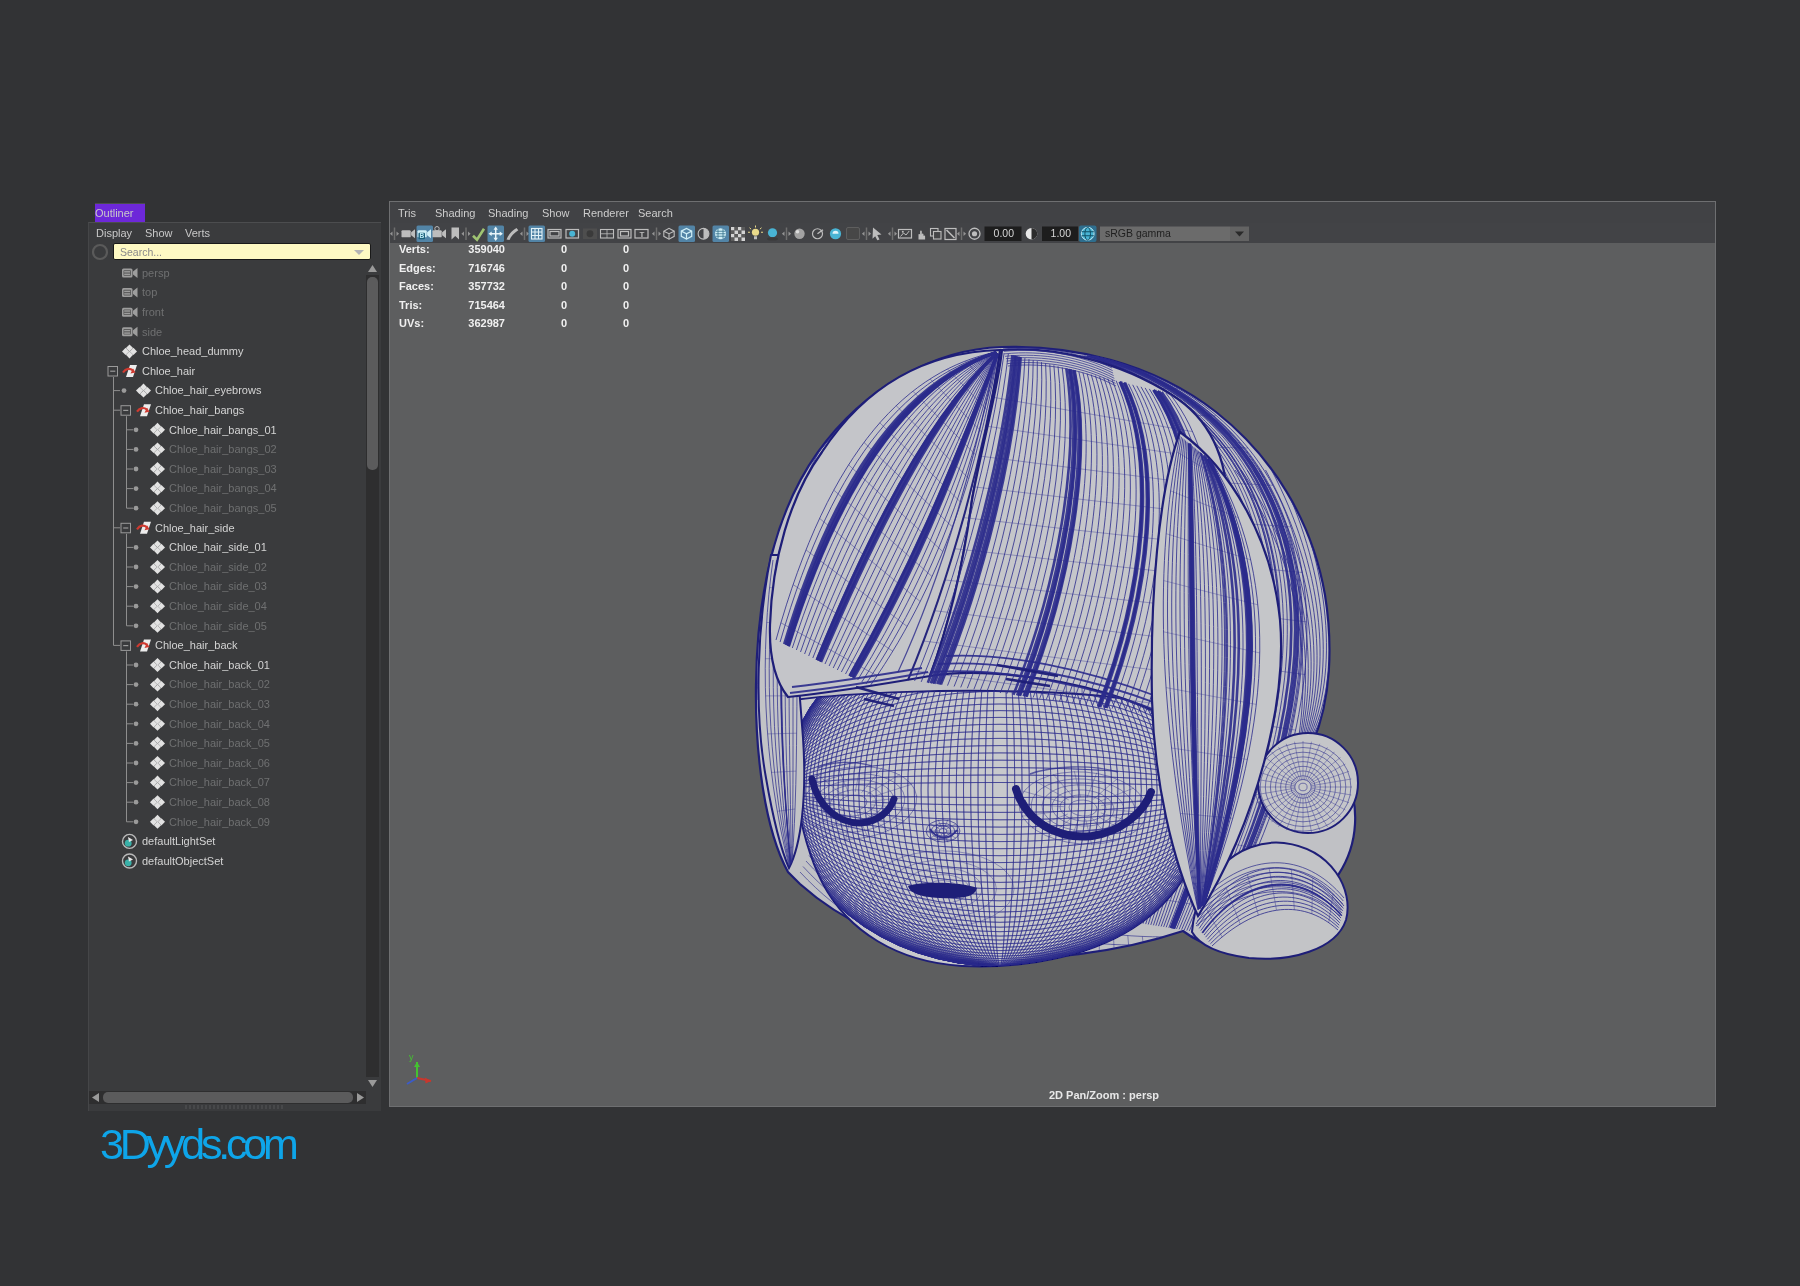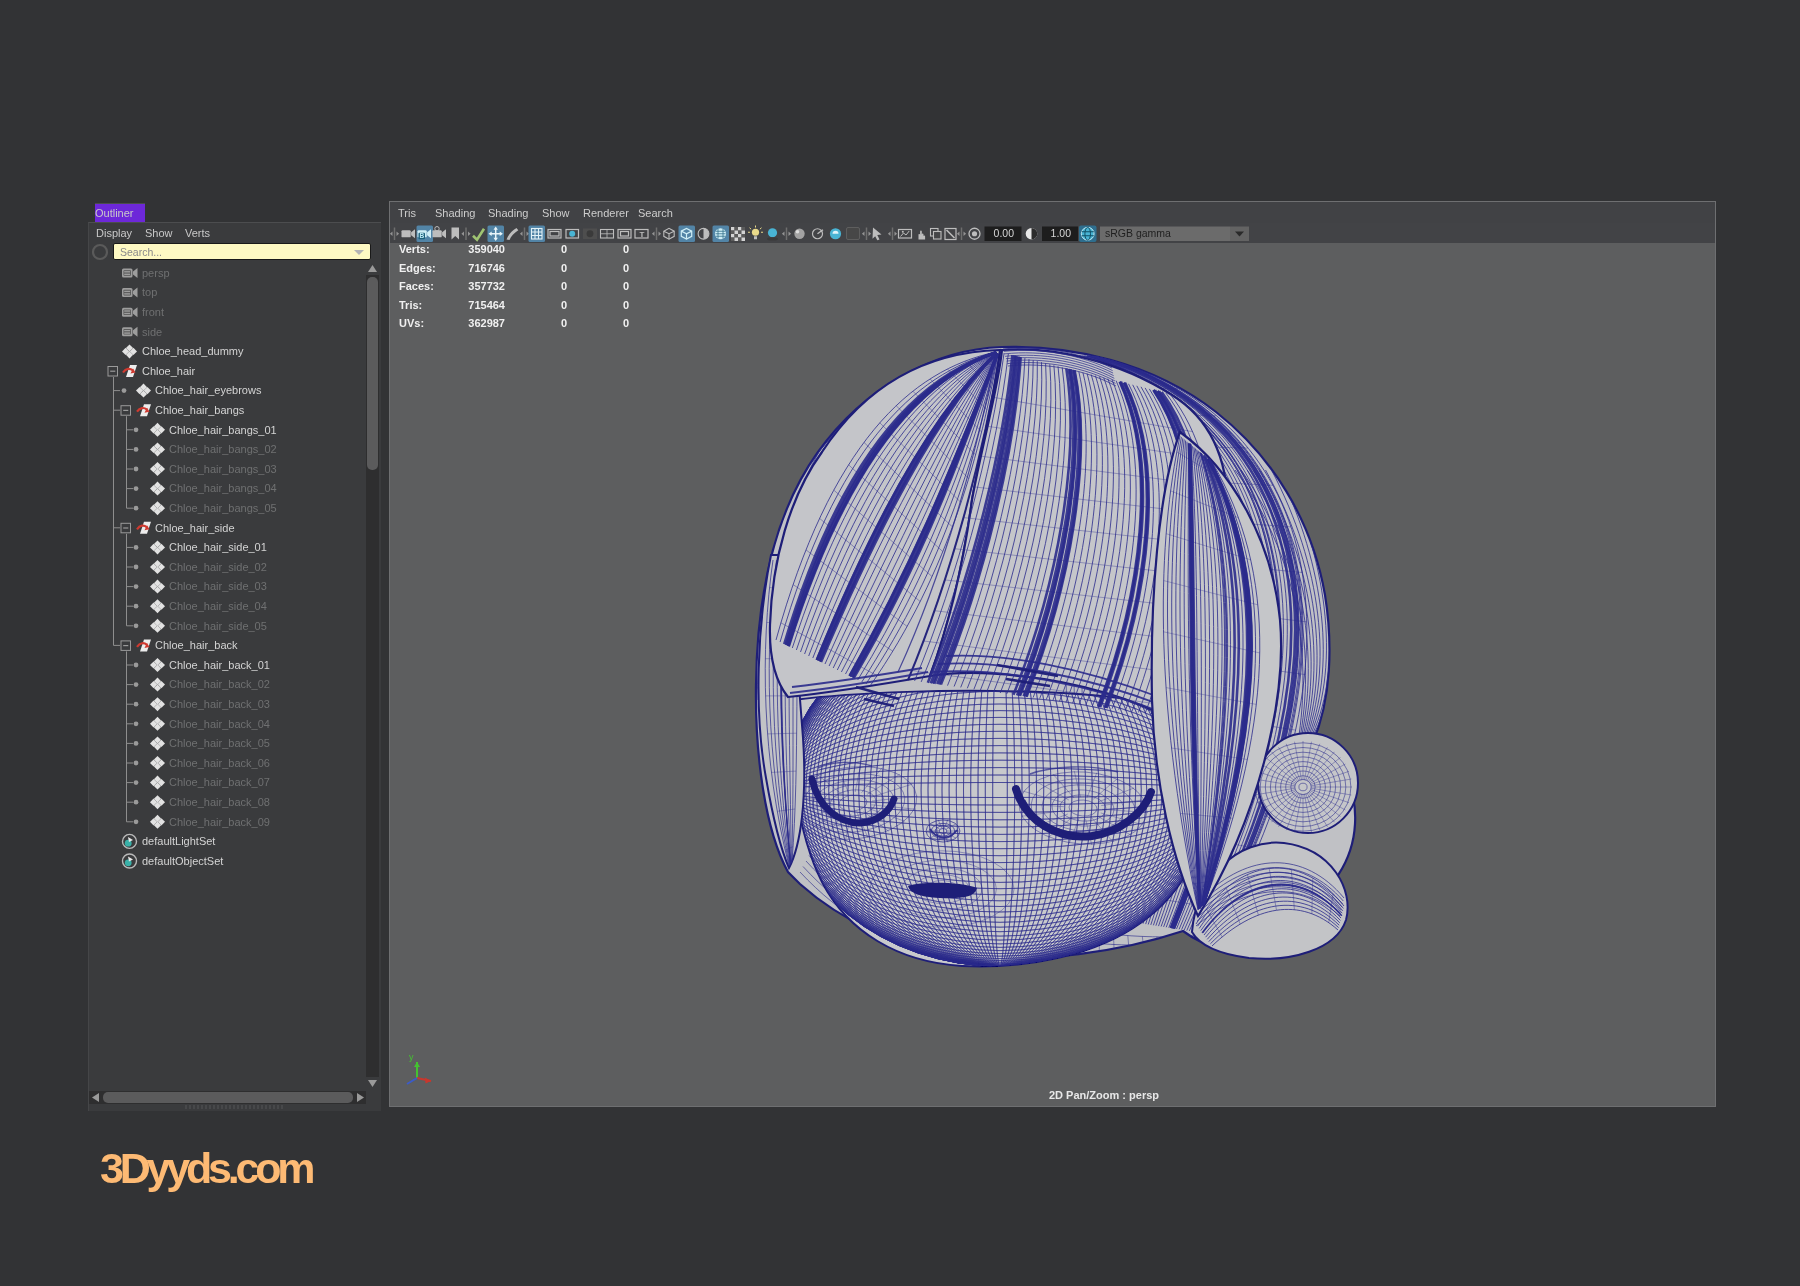--- a/index.html
+++ b/index.html
@@ -6,21 +6,21 @@
 #outliner{left:88px;top:222px;width:292px;height:888px;background:#3a3b3d;border-top:1px solid #4c4d4f;border-left:1px solid #454648;}
 #otab{left:95px;top:203px;width:50px;height:19px;background:#6d28d9;color:#c9c9c9;font-size:11px;line-height:19px;border-top:1px solid #4c4d4f;}
 #omenu{left:0px;top:222px;width:380px;height:20px;color:#c9c9c9;font-size:11px;}
 #omenu span{position:absolute;top:5px;}
 #osearch{left:113px;top:243px;width:258px;height:17px;background:#fef9c3;border:1px solid #191919;border-radius:2px;color:#8a8a8a;font-size:10.5px;line-height:16px;padding-left:6px;box-sizing:border-box;}
 #vp{left:389px;top:201px;width:1327px;height:906px;background:#5d5e5f;border:1px solid #6e6f71;box-sizing:border-box;}
 #vmenu{left:0px;top:202px;width:1715px;height:21px;color:#cdcdcd;font-size:11px;}
 #vmenu span{position:absolute;top:5px;}
 #vtool{left:390px;top:223px;width:1325px;height:20px;background:#424346;}
 .hudb{font:bold 11px "Liberation Sans",sans-serif;fill:#f0f0f0;}
-#wm{left:100px;top:1144px;color:#fdba74;font-size:43px;font-weight:bold;letter-spacing:-4.2px;}
+#wm{left:100px;top:1120px;color:#0ea5e9;font-size:43px;font-weight:normal;letter-spacing:-4.2px;}
 #pz{left:1042px;top:1089px;color:#e8e8e8;font-size:11px;font-weight:bold;margin-left:7px;}
 </style></head><body>
 <div class="abs" id="otab">Outliner</div>
 <div class="abs" id="outliner"></div>
 <div class="abs" id="omenu">
     <span style="left:96px">Display</span>
     <span style="left:145px">Show</span>
     <span style="left:185px">Verts</span>
   </div>
 <div class="abs" id="osearch">Search...</div>

